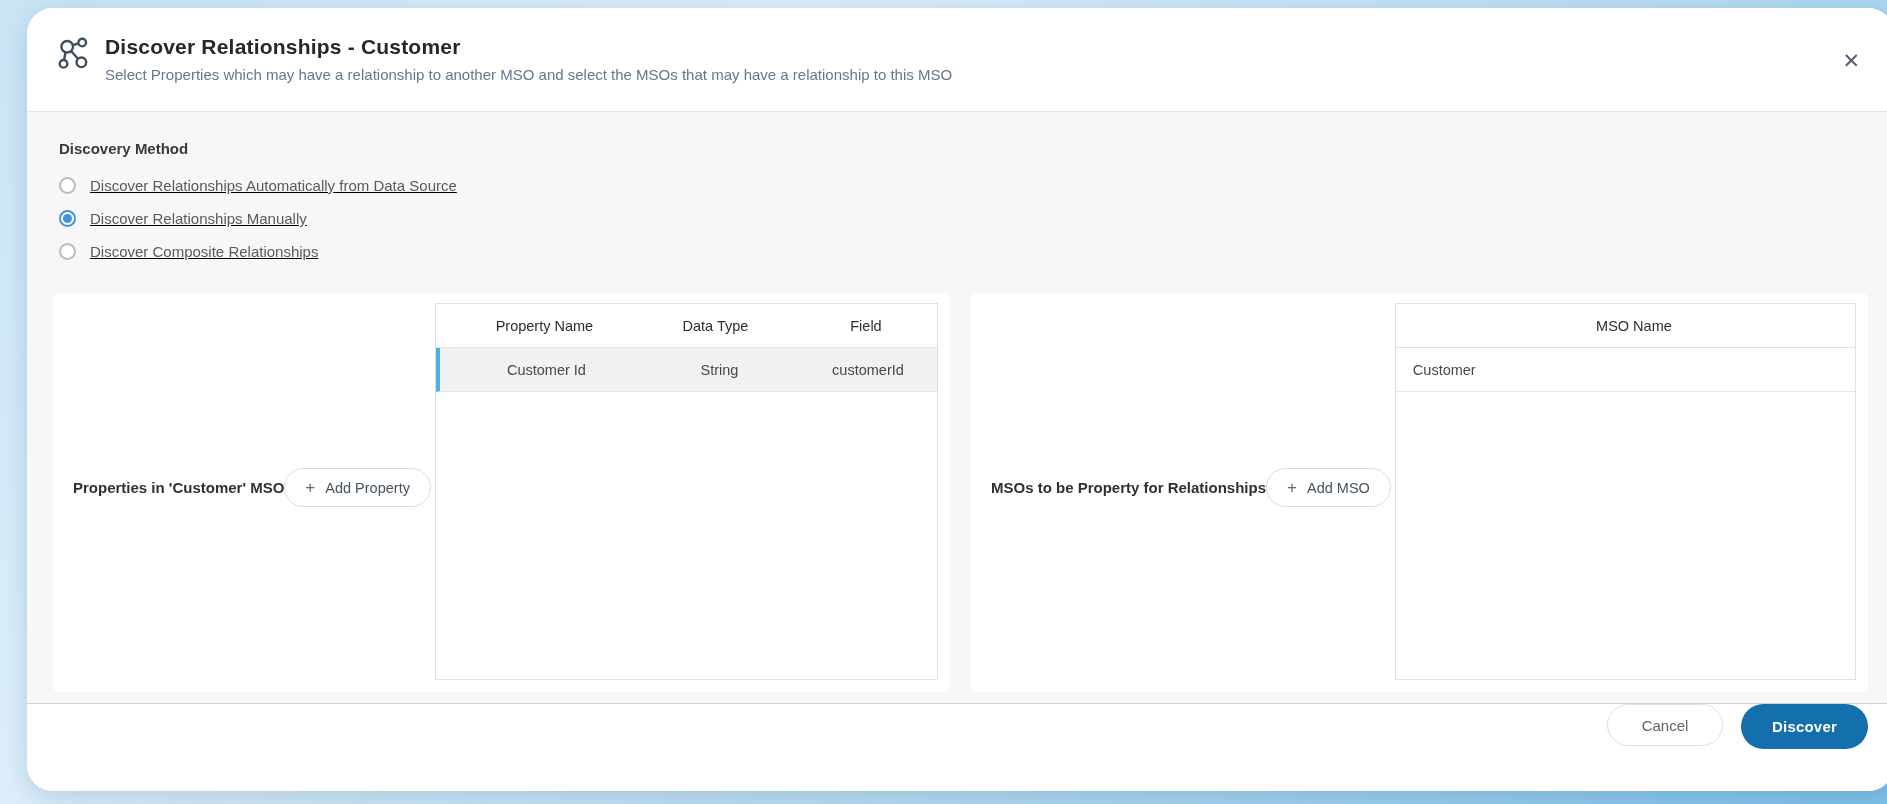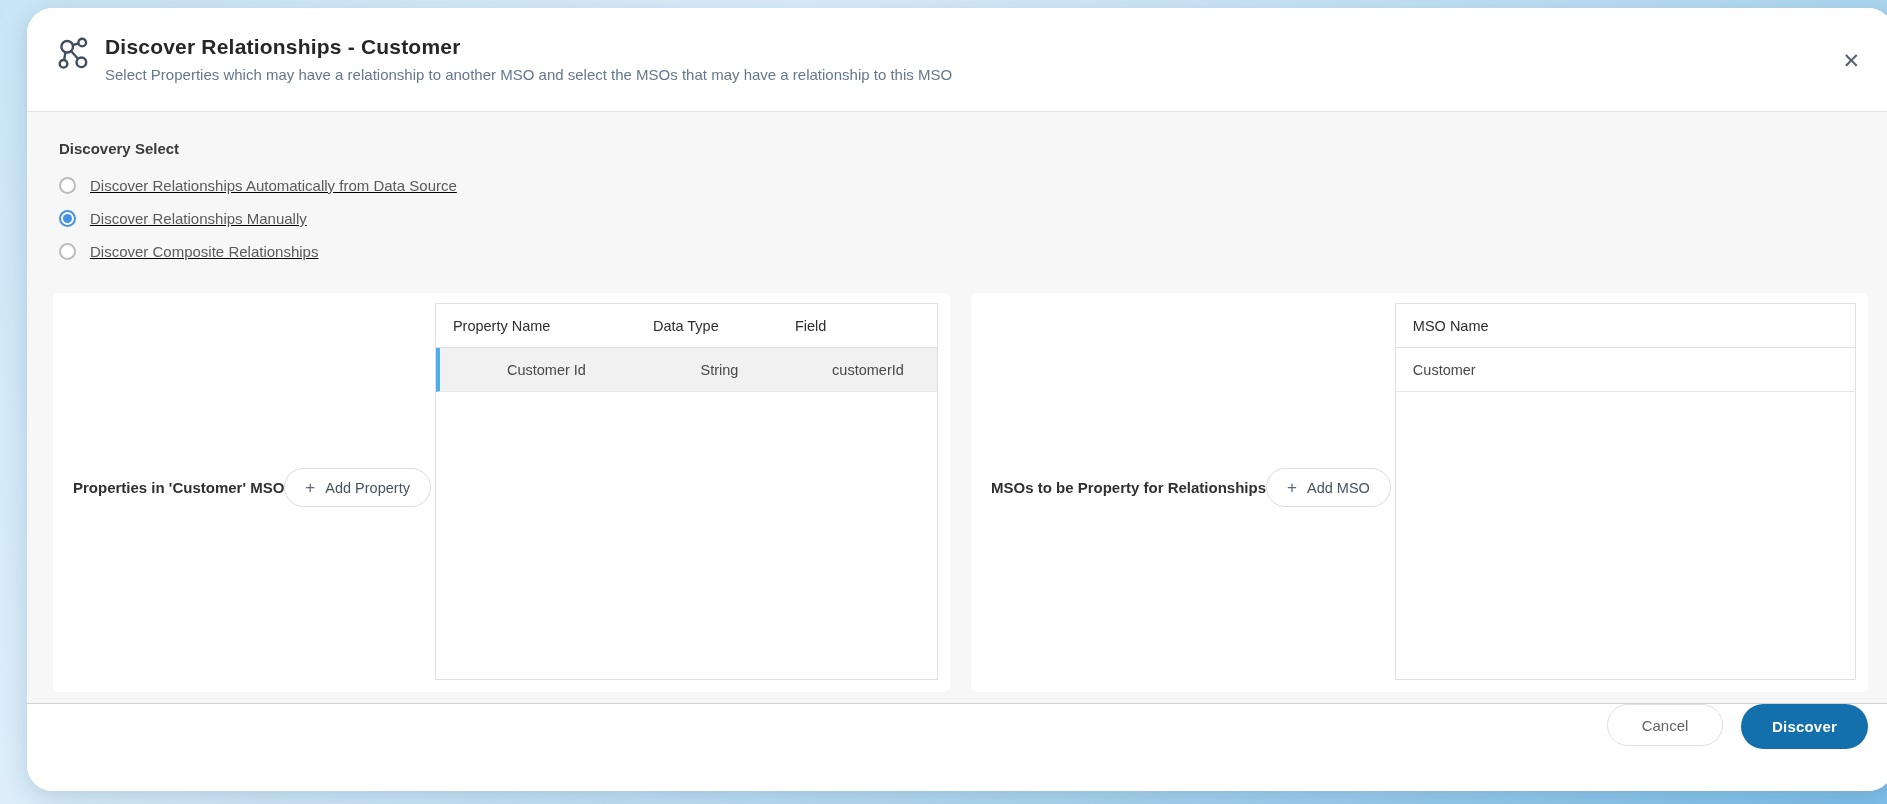--- a/index.html
+++ b/index.html
@@ -72,21 +72,21 @@
   }
   .plus-glyph { font-size: 17px; color: #5b6b7c; line-height: 1; font-weight: 400; }
   .grid-table {
     border: 1px solid #e1e1e1; background: #fff; flex: 1 1 auto; min-height: 0;
     display: flex; flex-direction: column; overflow: hidden;
   }
   .t-row { display: grid; align-items: center; height: 44px; flex: 0 0 auto; }
   .props-cols { grid-template-columns: 200px 142px 1fr; }
   .mso-cols { grid-template-columns: 1fr; }
   .t-head { border-bottom: 1px solid #e1e1e1; }
-  .t-head .t-cell { font-weight: 500; color: #2e2e2e; }
+  .t-head .t-cell { font-weight: 500; color: #2e2e2e; text-align: center; }
   .t-cell { font-size: 14.5px; color: #484848; padding-left: 17px; white-space: nowrap; overflow: hidden; }
   .t-body-row { border-bottom: 1px solid #e7e7e7; cursor: pointer; }
   .t-body-row.selected { background: #f1f1f1; border-left: 4px solid #4fb0e8; text-align: center; }
   .t-body-row.selected .t-cell:first-child { padding-left: 13px; }
   
   .dlg-footer {
     flex: 0 0 auto; height: 88px; background: #fff; border-top: 1px solid #cfcfcf;
     display: flex; justify-content: flex-end;
     gap: 18px; padding-right: 26px;
   }
@@ -117,21 +117,21 @@
     </svg>
     <div class="hdr-titles">
       <div class="dlg-title">Discover Relationships - Customer</div>
       <div class="dlg-subtitle">Select Properties which may have a relationship to another MSO and select the MSOs that may have a relationship to this MSO</div>
     </div>
     <button class="close-btn">✕</button>
   </div>
 
   <div class="dlg-body">
 
-    <div class="section-label">Discovery Select</div>
+    <div class="section-label">Discovery Method</div>
 
     <div class="radio-row">
       <span class="radio"></span>
       <span class="radio-label">Discover Relationships Automatically from Data Source</span>
     </div>
     <div class="radio-row checked">
       <span class="radio"></span>
       <span class="radio-label">Discover Relationships Manually</span>
     </div>
     <div class="radio-row">

